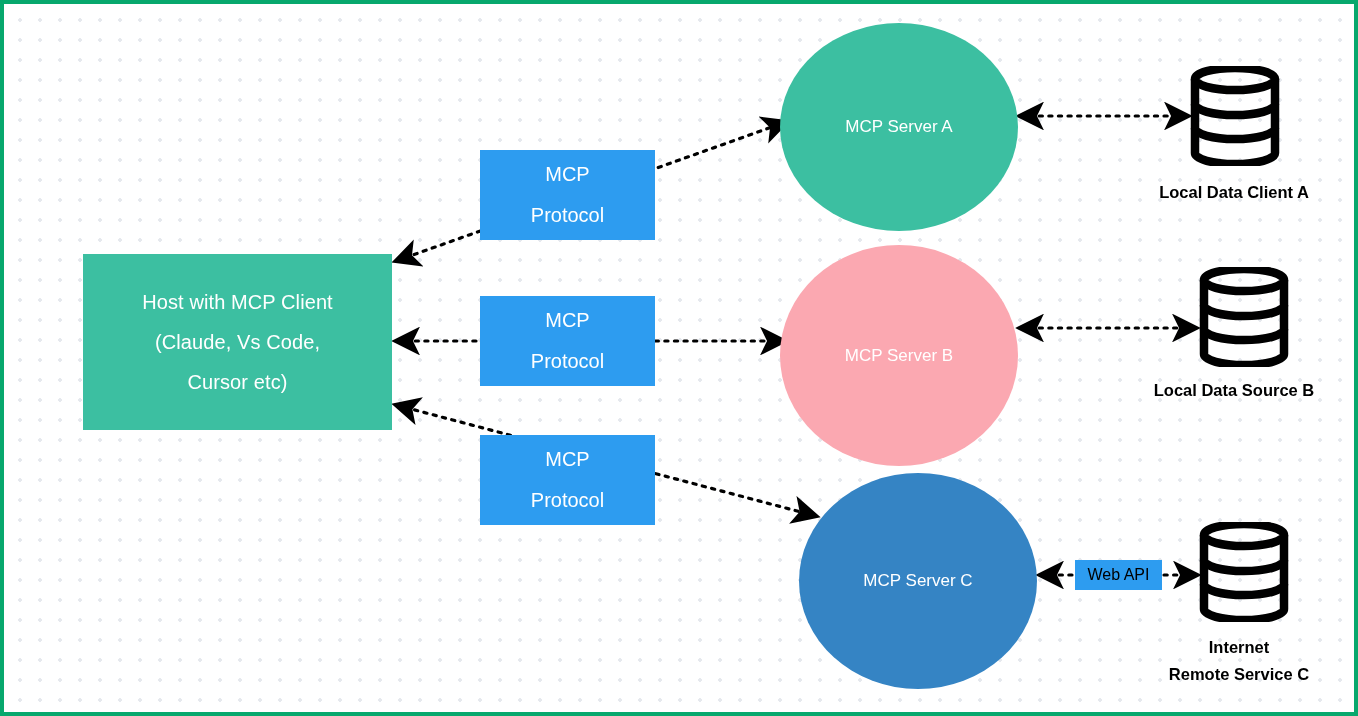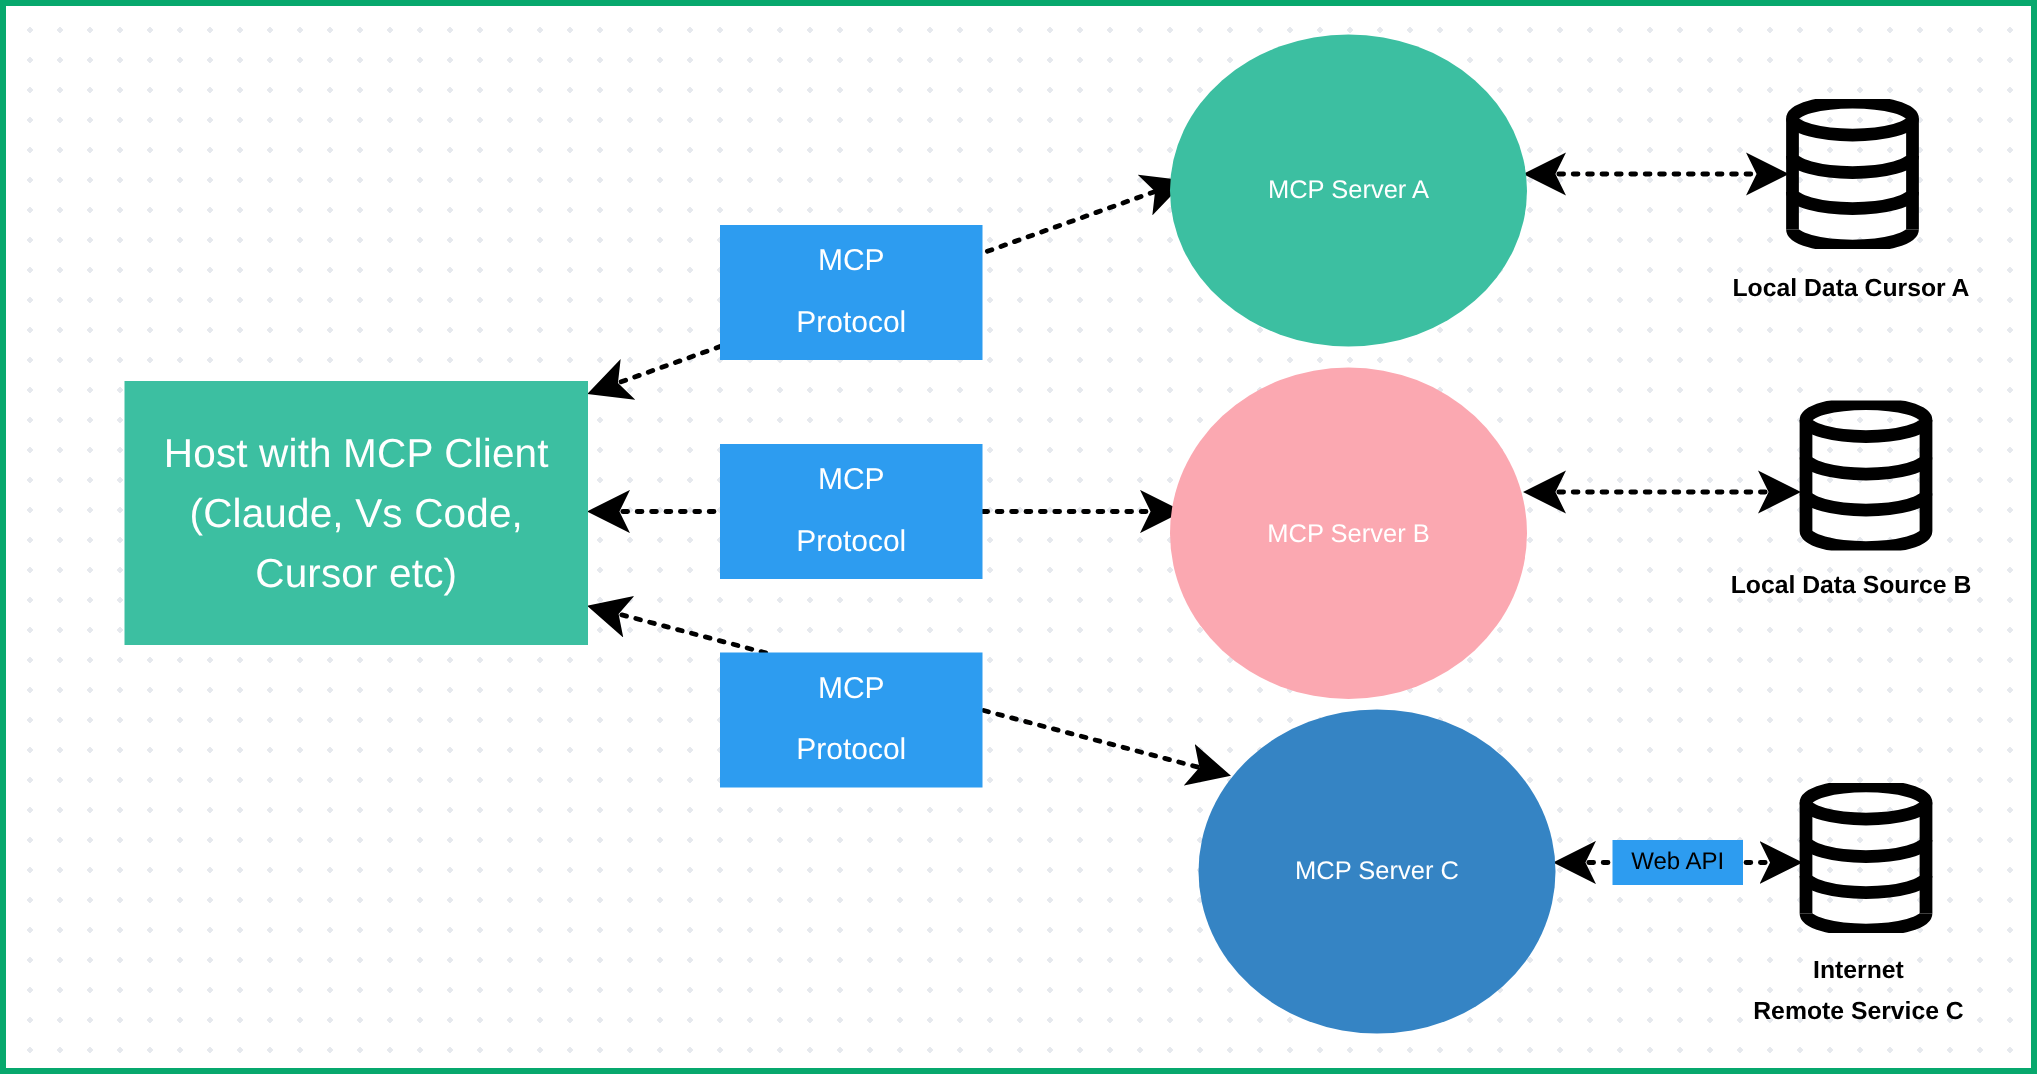--- a/index.html
+++ b/index.html
@@ -39,21 +39,21 @@
     text-align: center;
     color: #ffffff;
     box-sizing: border-box;
   }
   .host-box {
     left: 79px;
     top: 250px;
     width: 309px;
     height: 176px;
     background: #3cbfa1;
-    font-size: 27px;
+    font-size: 20px;
     line-height: 40px;
     letter-spacing: 0.1px;
   }
   .proto-box {
     width: 175px;
     height: 90px;
     background: #2d9cf0;
     font-size: 20px;
     line-height: 41px;
   }
@@ -171,21 +171,21 @@
   <svg class="db db-a" viewBox="0 0 90 100">
     <g fill="none" stroke="#000" stroke-width="8.5">
       <ellipse cx="45" cy="13" rx="40" ry="11"></ellipse>
       <path d="M5,13 L5,87"></path>
       <path d="M85,13 L85,87"></path>
       <path d="M5,87 a40,11 0 0 0 80,0"></path>
       <path d="M5,38 a40,11 0 0 0 80,0"></path>
       <path d="M5,62 a40,11 0 0 0 80,0"></path>
     </g>
   </svg>
-  <div class="db-label db-label-a">Local Data Cursor A</div>
+  <div class="db-label db-label-a">Local Data Client A</div>
 
   <svg class="db db-b" viewBox="0 0 90 100">
     <g fill="none" stroke="#000" stroke-width="8.5">
       <ellipse cx="45" cy="13" rx="40" ry="11"></ellipse>
       <path d="M5,13 L5,87"></path>
       <path d="M85,13 L85,87"></path>
       <path d="M5,87 a40,11 0 0 0 80,0"></path>
       <path d="M5,38 a40,11 0 0 0 80,0"></path>
       <path d="M5,62 a40,11 0 0 0 80,0"></path>
     </g>

